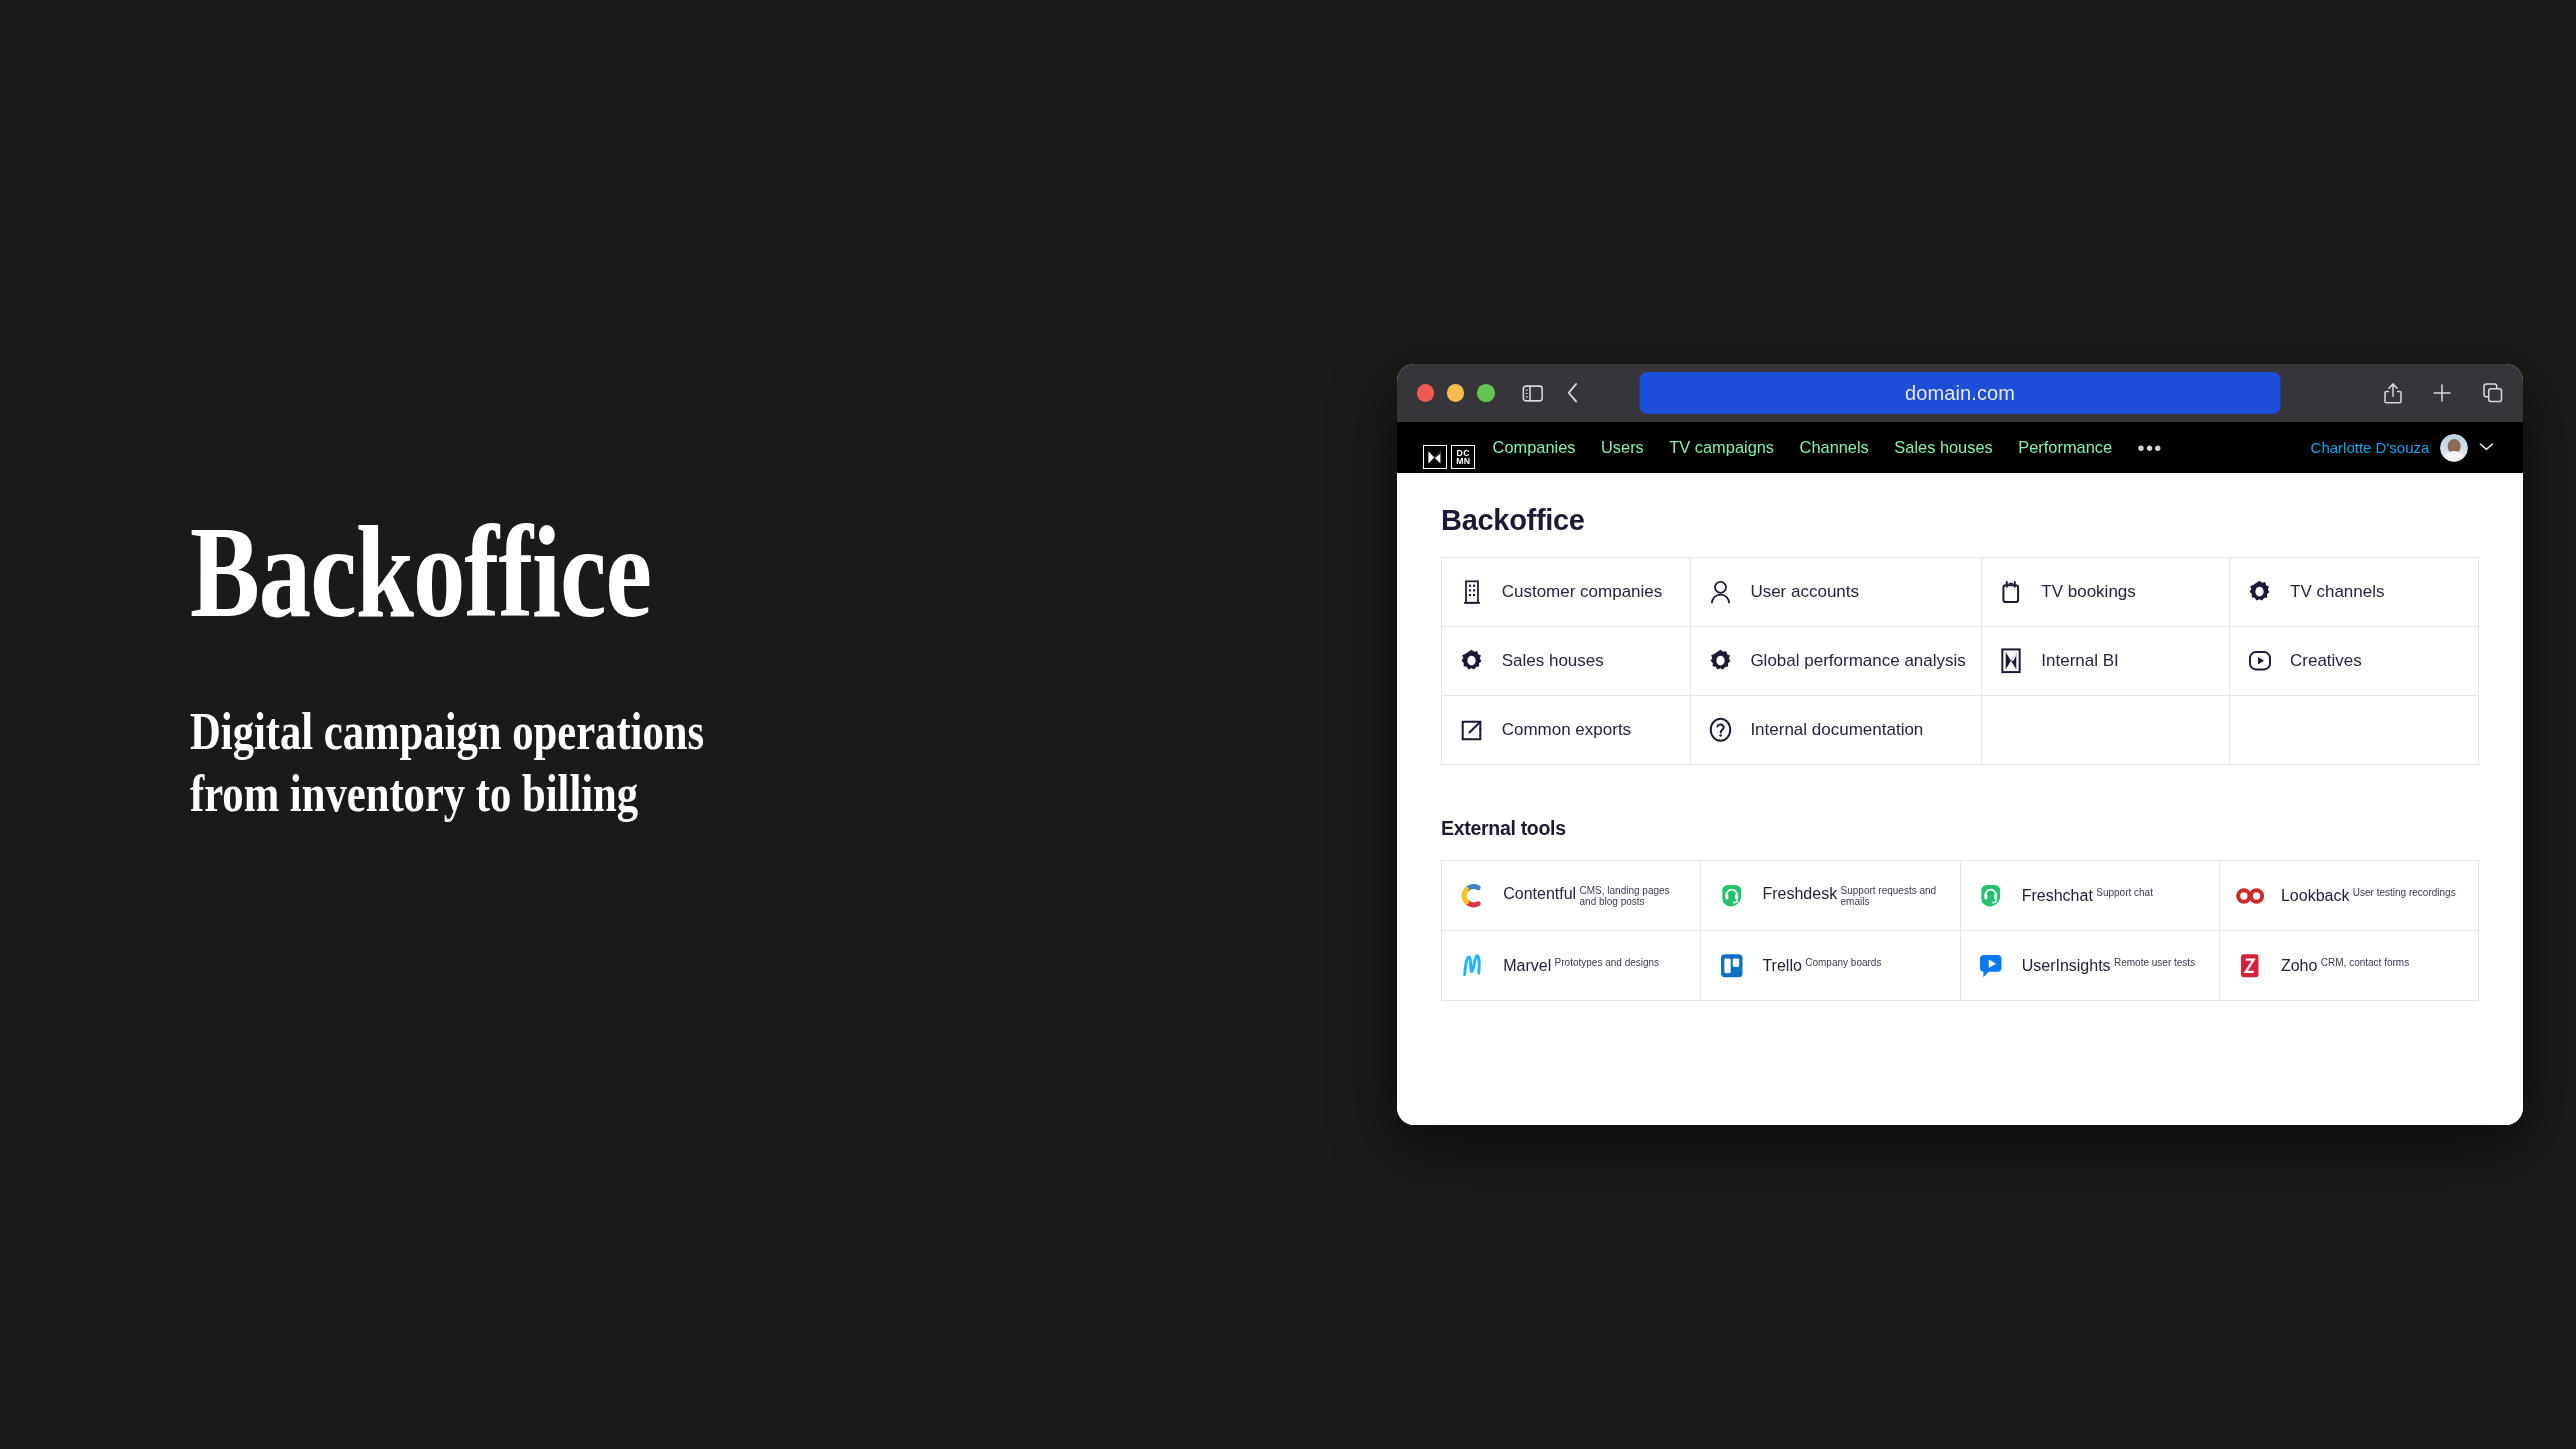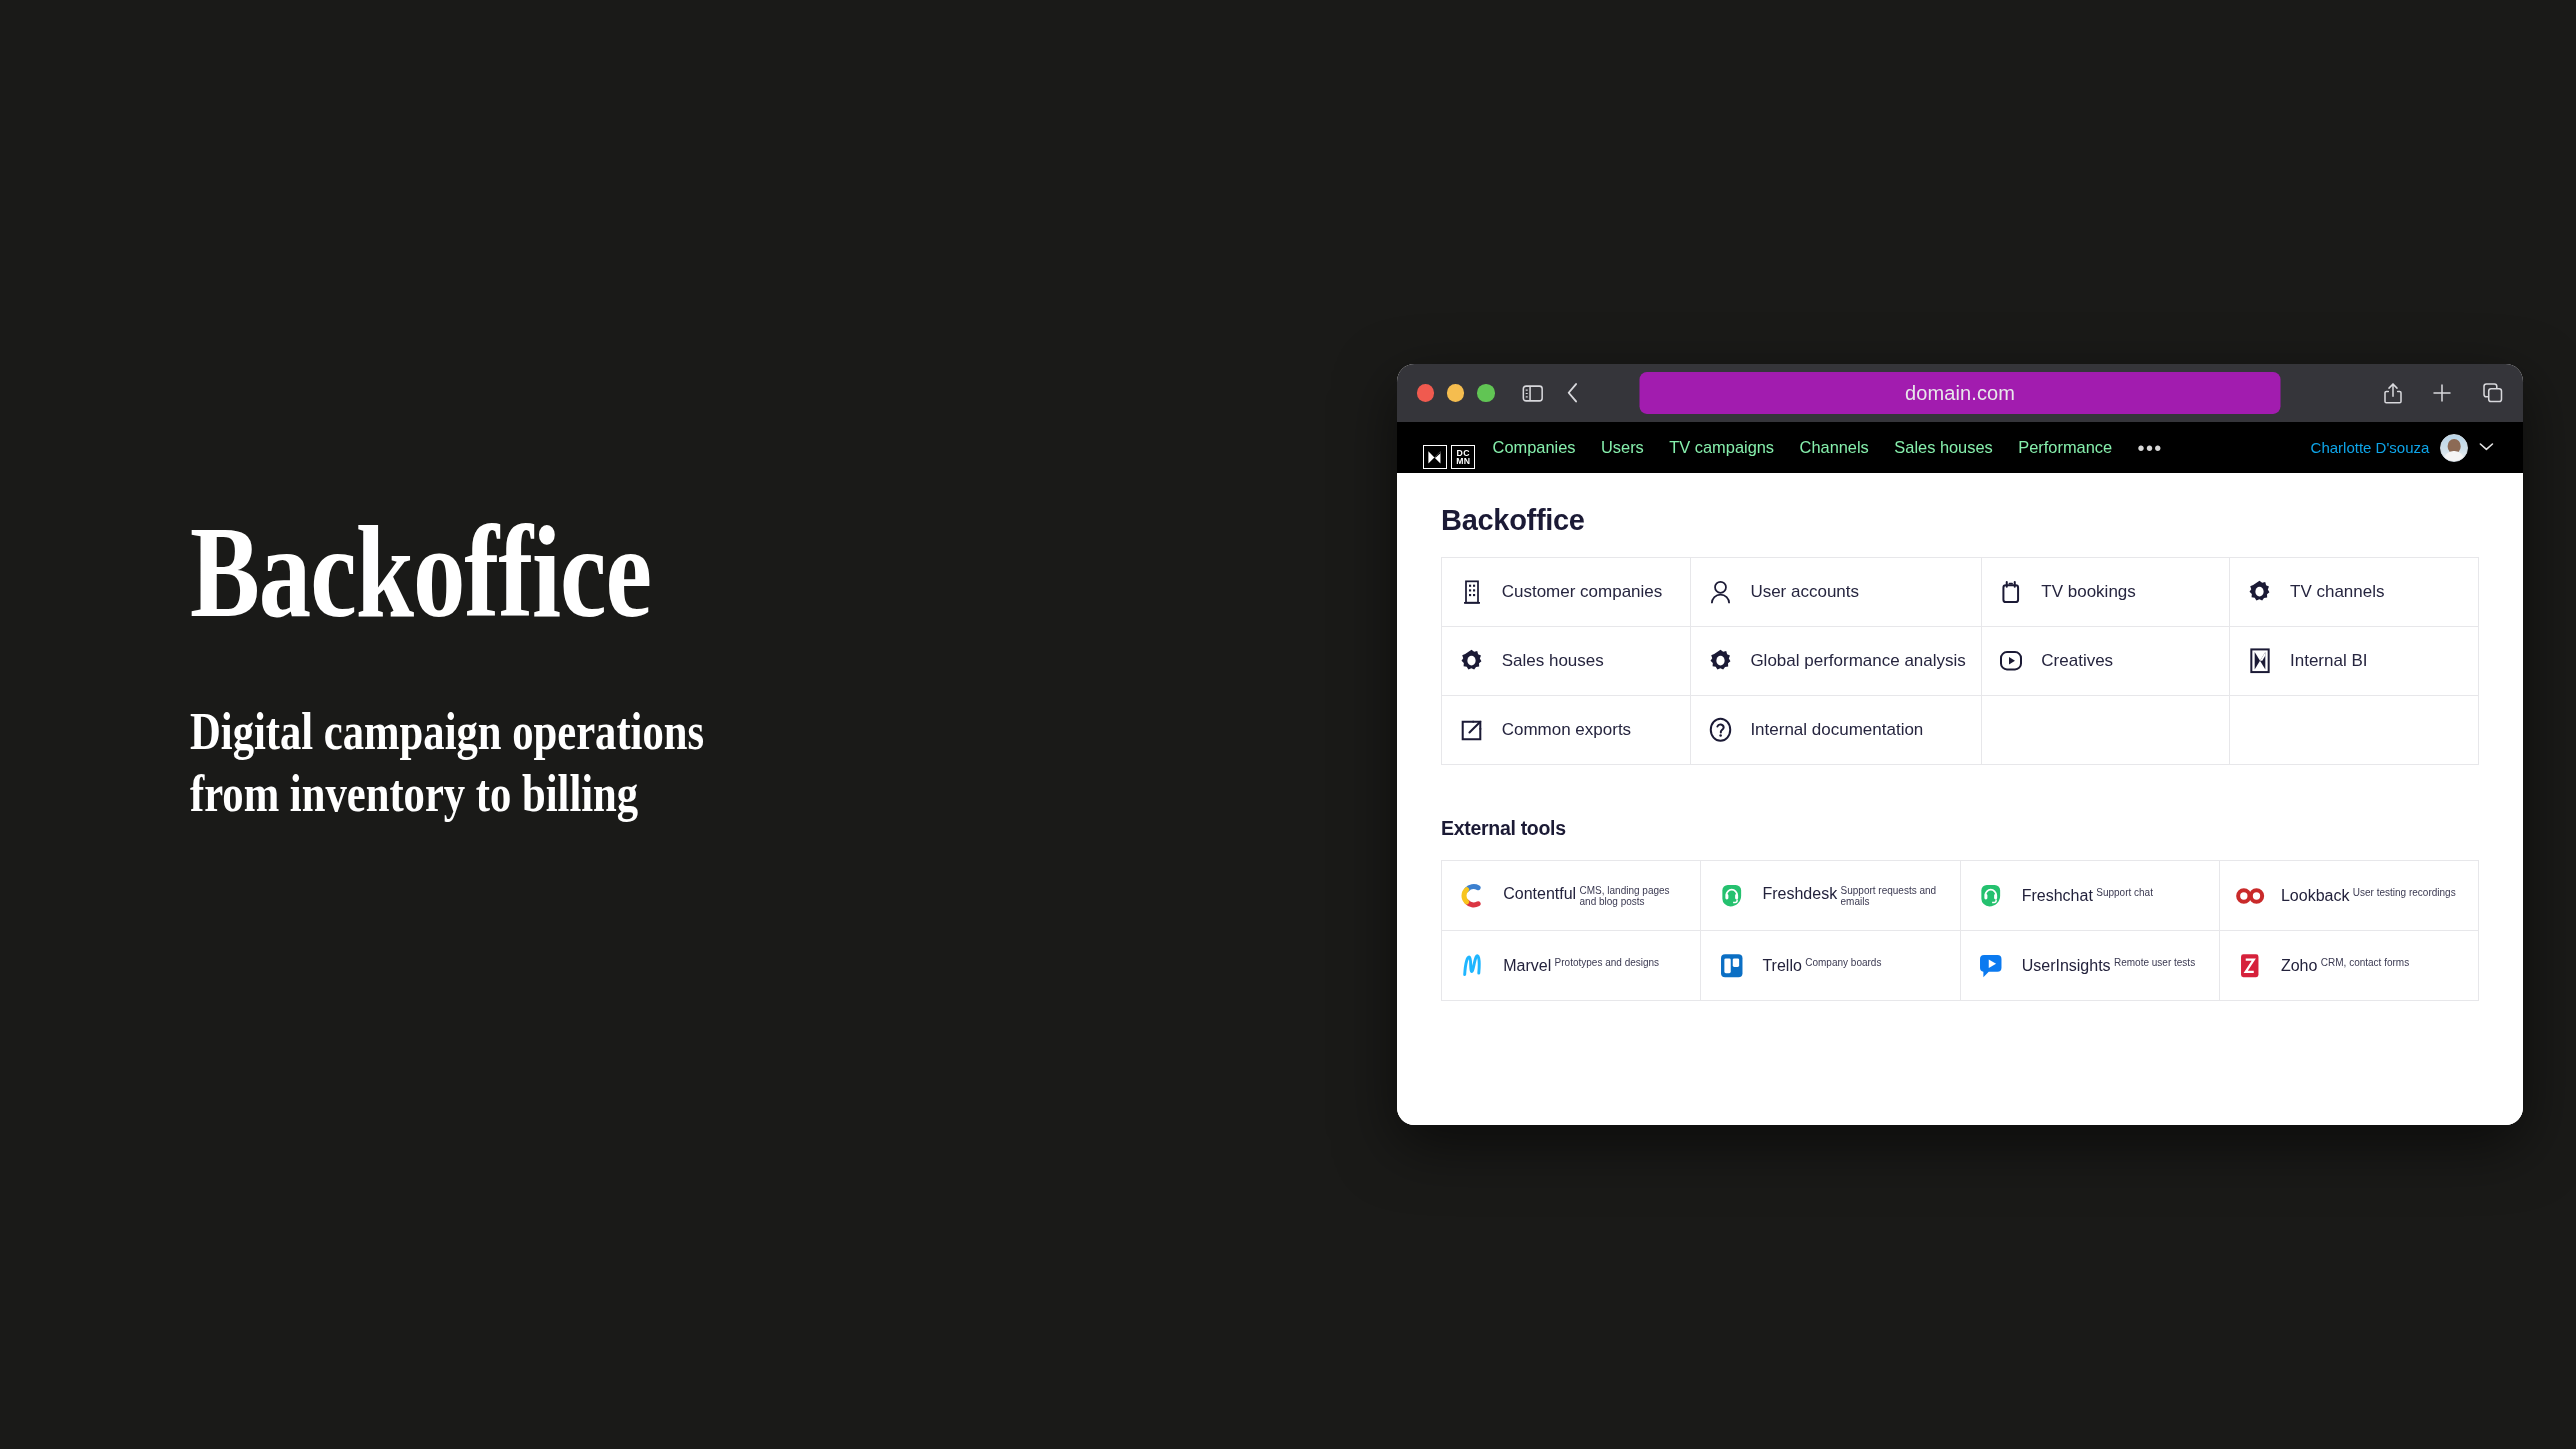--- a/index.html
+++ b/index.html
@@ -64,21 +64,21 @@
   .dot.green { background: #61c554; }
 
   .tb-icon { display: flex; align-items: center; justify-content: center; }
   #sidebar-toggle { margin-left: 27px; }
   #back-btn { margin-left: 23px; }
 
   #urlbar {
     position: absolute;
     left: 50%; transform: translateX(-50%);
     width: 641px; height: 42px;
-    background: #a21caf;
+    background: #1d4ed8;
     border-radius: 7.4px;
     display: flex; align-items: center; justify-content: center;
   }
   #url-text {
     color: #e8e8ea;
     font-size: 20px;
     letter-spacing: 0.1px;
   }
   #tb-right {
     margin-left: auto;
@@ -347,42 +347,42 @@
           <svg width="23" height="24" viewBox="0 0 34 36">
             <path d="M17 1 l4 3.2 4.6 -1.1 1.3 4.6 4.3 2.1 -1.7 4.4 2.4 4.1 -3.6 3.1 0.2 4.8 -4.7 0.7 -2.8 3.9 -4.2 -2.1 -4.4 2 -2.6 -4 -4.7 -0.9 0.4 -4.8 -3.5 -3.2 2.6 -4 -1.5 -4.5 4.4 -1.9z" fill="#1b1a35"></path>
             <ellipse cx="17" cy="17.5" rx="6.2" ry="7.2" fill="#ffffff"></ellipse>
           </svg>
         </span>
         <span class="cell-label">Global performance analysis</span>
       </div>
 
       <div class="cell">
         <span class="ico">
-          <svg width="24" height="21.5" viewBox="0 0 36 32">
-            <rect x="3" y="3" width="30" height="26" rx="9" fill="none" stroke="#1b1a35" stroke-width="3"></rect>
-            <polygon points="15,10.5 24,16 15,21.5" fill="#1b1a35"></polygon>
-          </svg>
-        </span>
-        <span class="cell-label">Creatives</span>
-      </div>
-
-      <div class="cell">
-        <span class="ico">
           <svg width="20" height="25.5" viewBox="0 0 30 38">
             <rect x="2" y="2" width="26" height="34" fill="none" stroke="#1b1a35" stroke-width="3"></rect>
             <polygon points="7,6 7,32 15,19" fill="#1b1a35"></polygon>
             <polygon points="23,6 23,32 15,19" fill="#1b1a35"></polygon>
             <polygon points="15,19 23,6 23,11 18.5,19" fill="#ffffff"></polygon>
           </svg>
         </span>
         <span class="cell-label">Internal BI</span>
       </div>
 
       <div class="cell">
         <span class="ico">
+          <svg width="24" height="21.5" viewBox="0 0 36 32">
+            <rect x="3" y="3" width="30" height="26" rx="9" fill="none" stroke="#1b1a35" stroke-width="3"></rect>
+            <polygon points="15,10.5 24,16 15,21.5" fill="#1b1a35"></polygon>
+          </svg>
+        </span>
+        <span class="cell-label">Creatives</span>
+      </div>
+
+      <div class="cell">
+        <span class="ico">
           <svg width="23" height="23" viewBox="0 0 34 34">
             <polyline points="19,4 4,4 4,30 30,30 30,15" fill="none" stroke="#1b1a35" stroke-width="3" stroke-linecap="square"></polyline>
             <line x1="14" y1="20" x2="30" y2="4" stroke="#1b1a35" stroke-width="3" stroke-linecap="round"></line>
             <polyline points="20,4 30,4 30,14" fill="none" stroke="#1b1a35" stroke-width="3" stroke-linecap="square"></polyline>
           </svg>
         </span>
         <span class="cell-label">Common exports</span>
       </div>
 
       <div class="cell">

